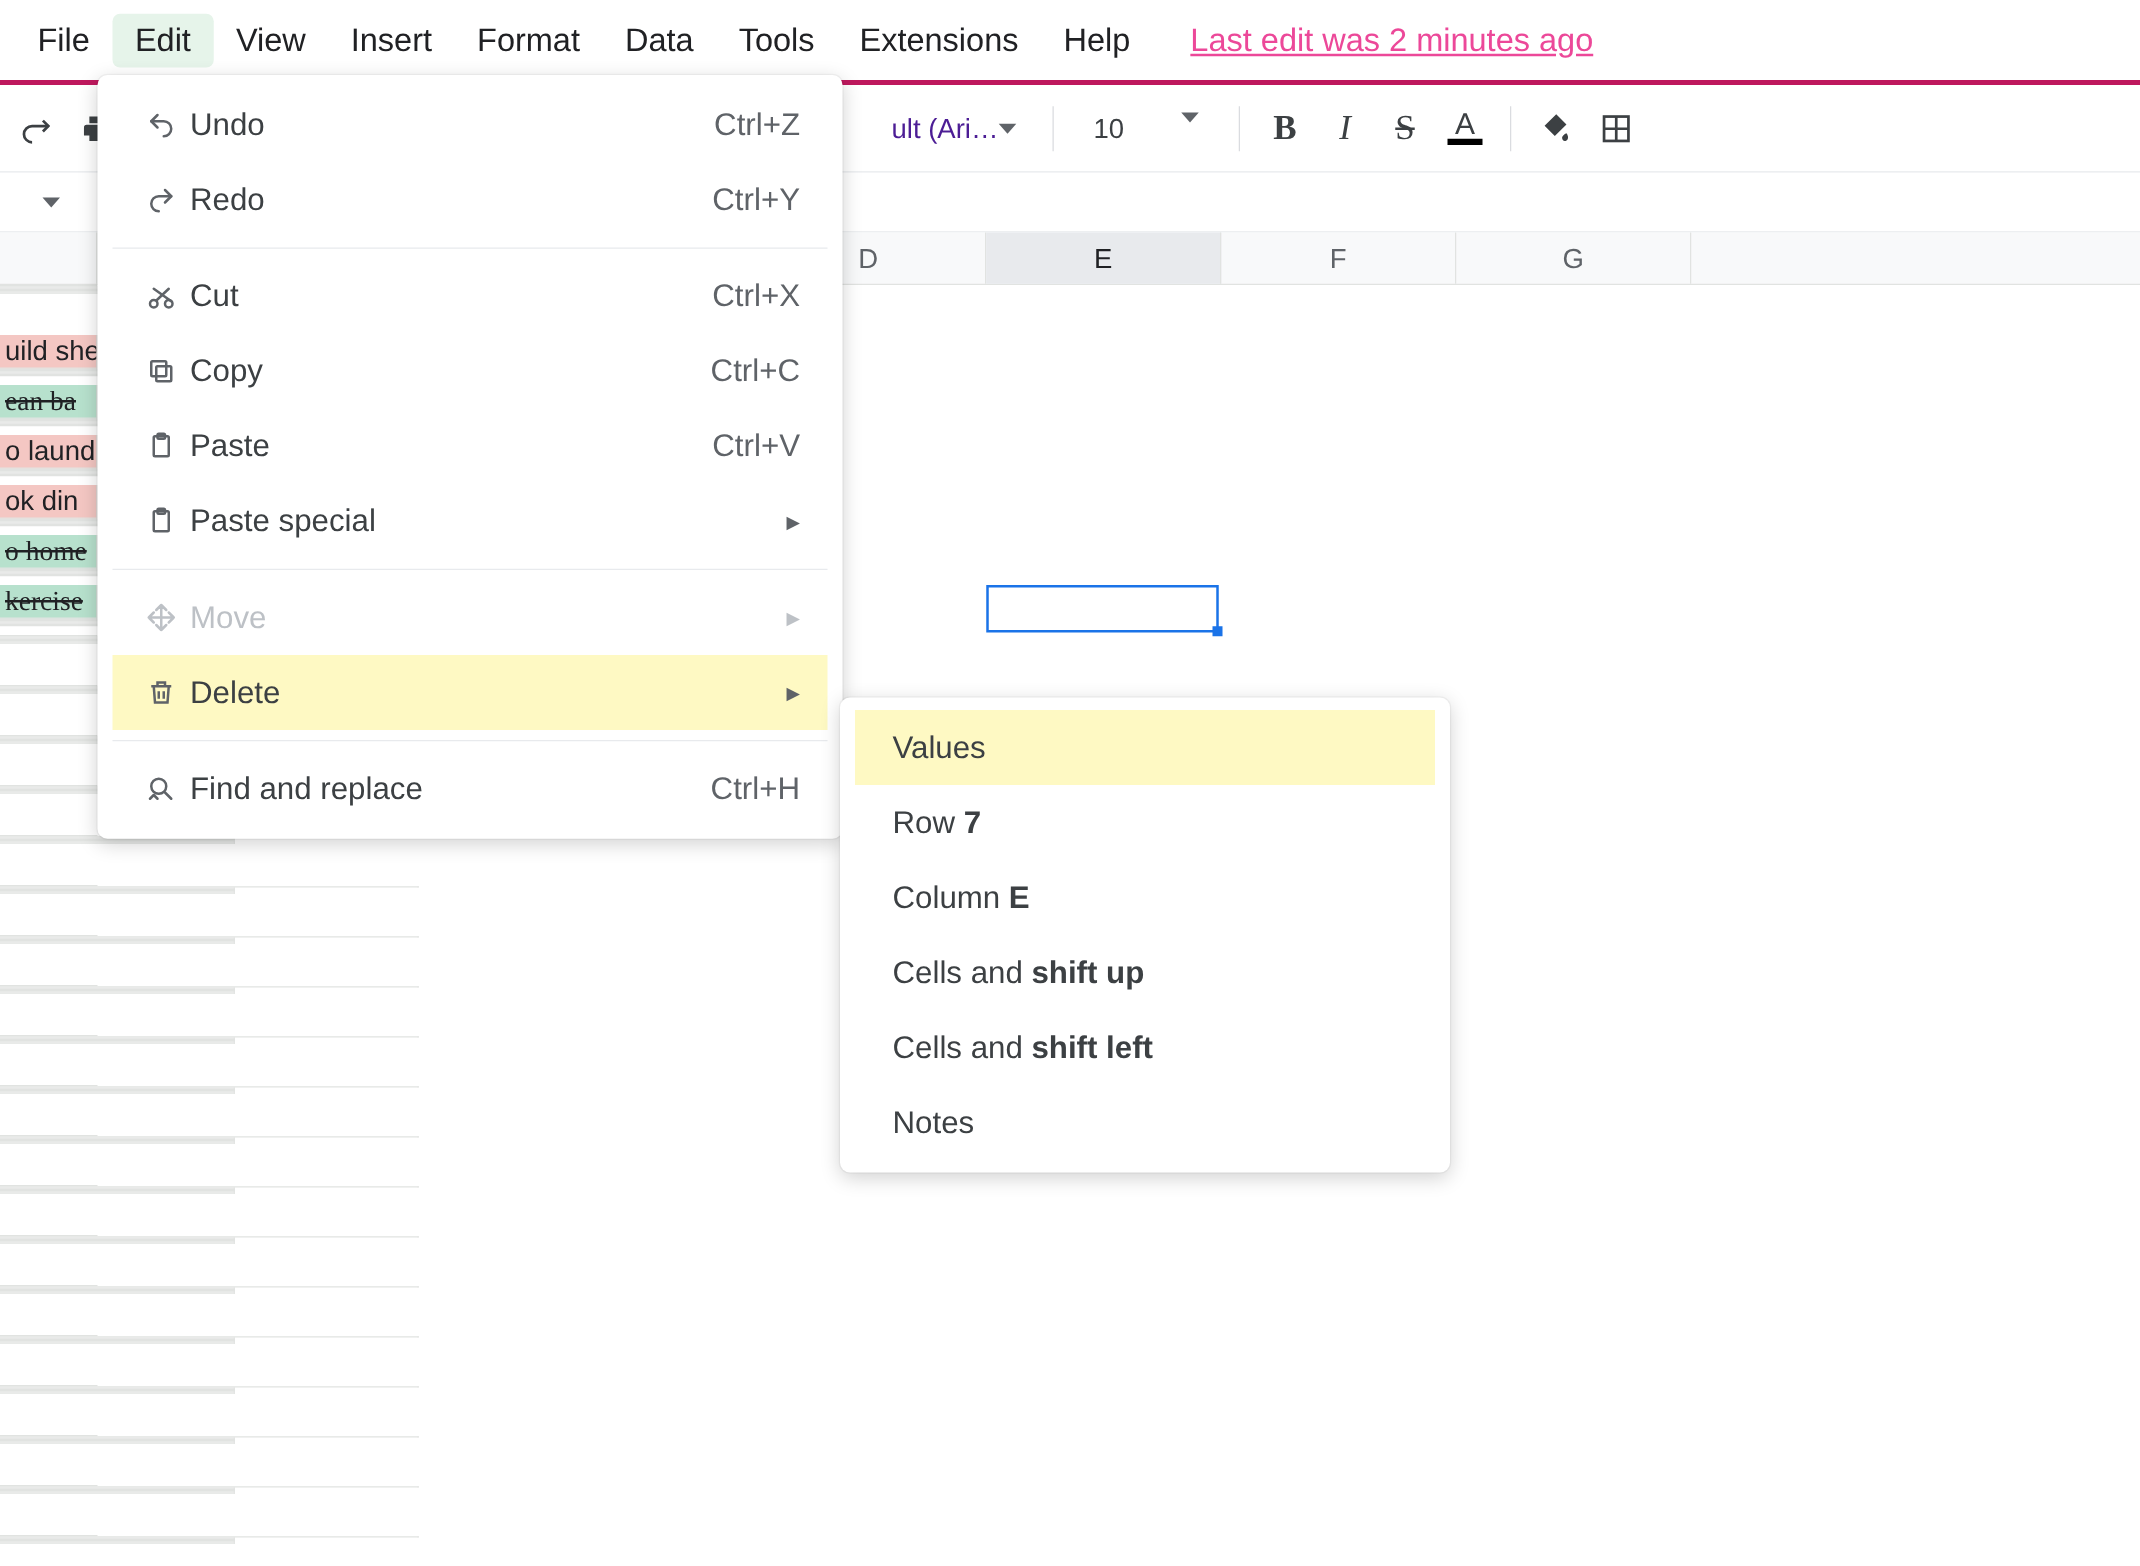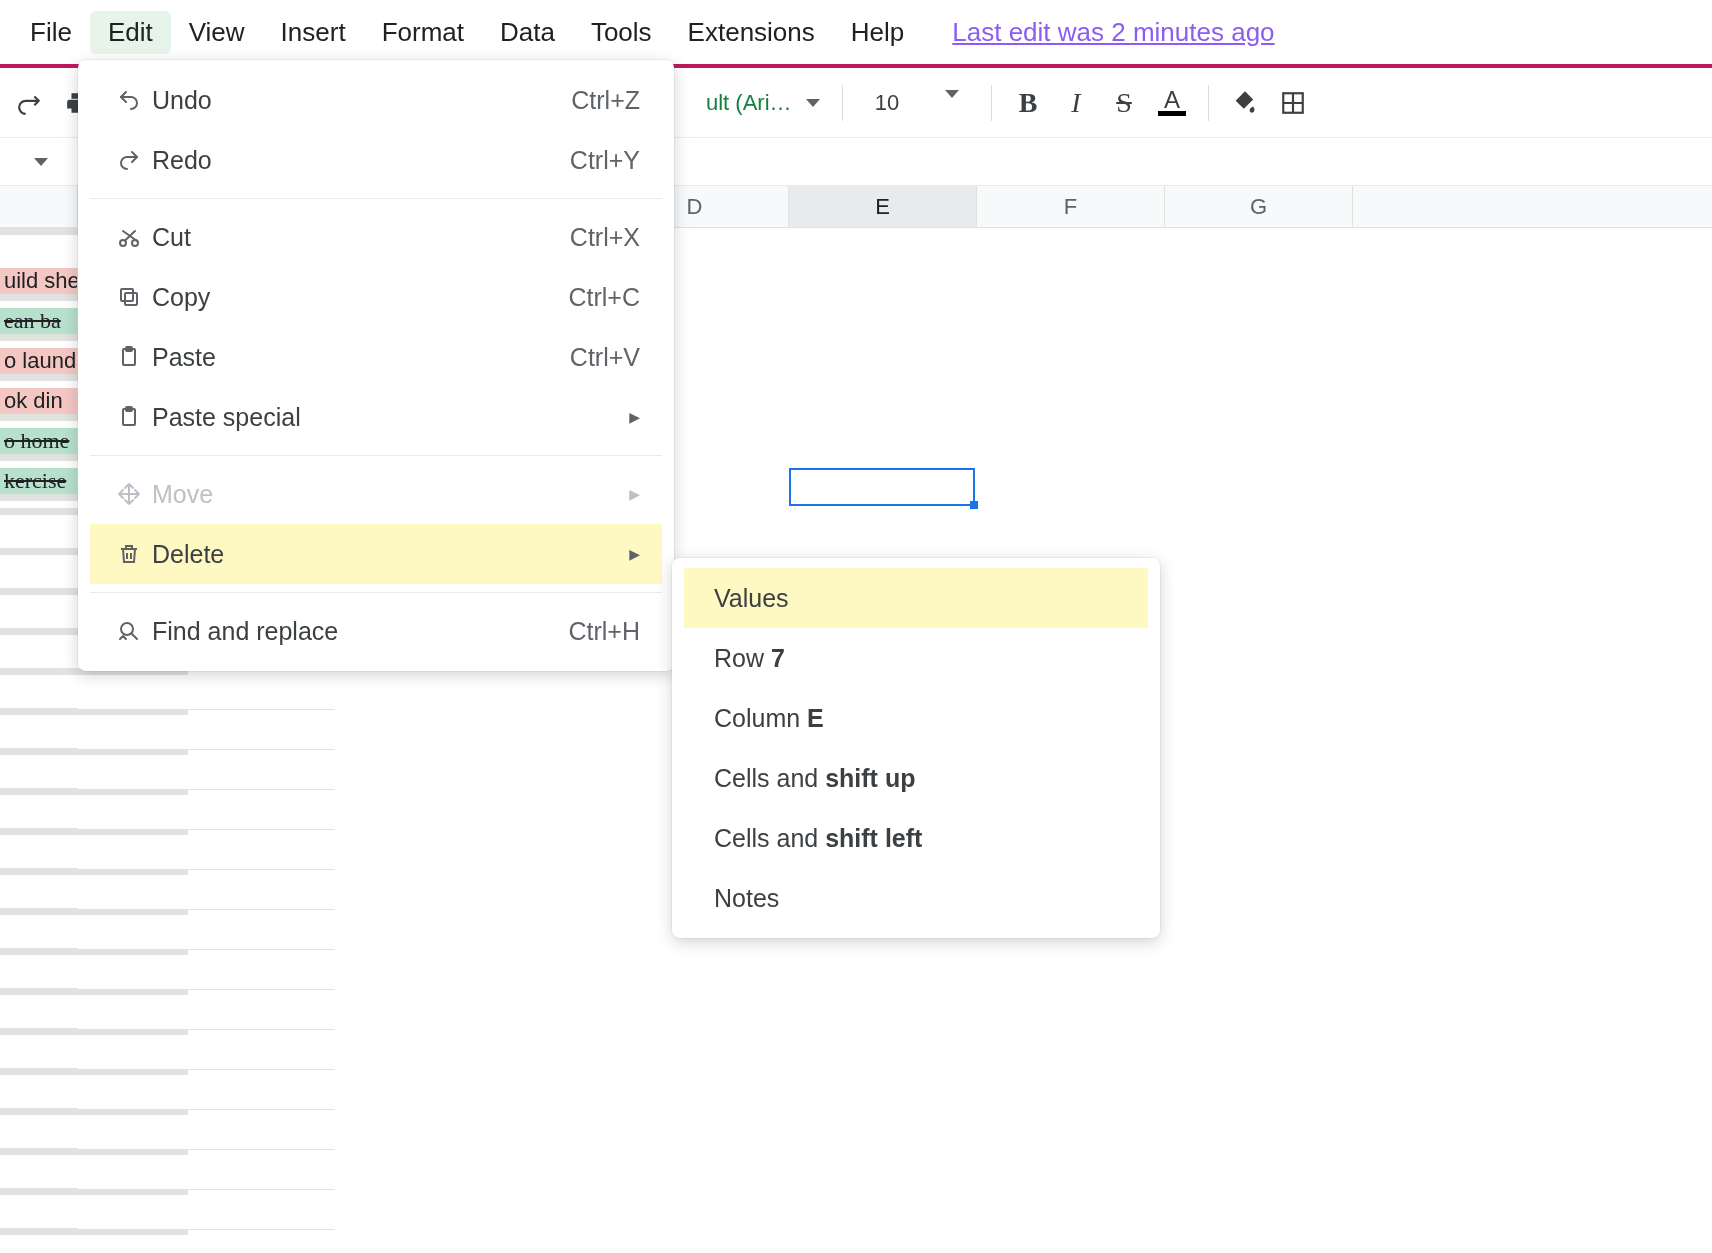--- a/index.html
+++ b/index.html
@@ -27,21 +27,21 @@
     padding: 6px 18px;
     border-radius: 6px;
     color: #202124;
     cursor: pointer;
   }
   .menubar .menu-item.active {
     background: #e6f4ea;
   }
   .menubar .last-edit {
     margin-left: 30px;
-    color: #8b5cf6;
+    color: #ec4899;
     text-decoration: underline;
     font-size: 26px;
     cursor: pointer;
   }
 
   
   .toolbar {
     display: flex;
     align-items: center;
     height: 70px;
@@ -63,22 +63,22 @@
     width: 1px; height: 36px;
     background: #dadce0;
     margin: 0 10px;
   }
   .font-box {
     display: inline-flex;
     align-items: center;
     width: 130px;
     padding: 0 8px;
     font-size: 22px;
-    color: #15803d;
-    justify-content: space-between;
+    color: #4c1d95;
+    justify-content: center;
     cursor: pointer;
   }
   .size-box {
     display: inline-flex;
     align-items: flex-start;
     justify-content: center;
     width: 120px;
     font-size: 22px;
     color: #3c4043;
     cursor: pointer;

